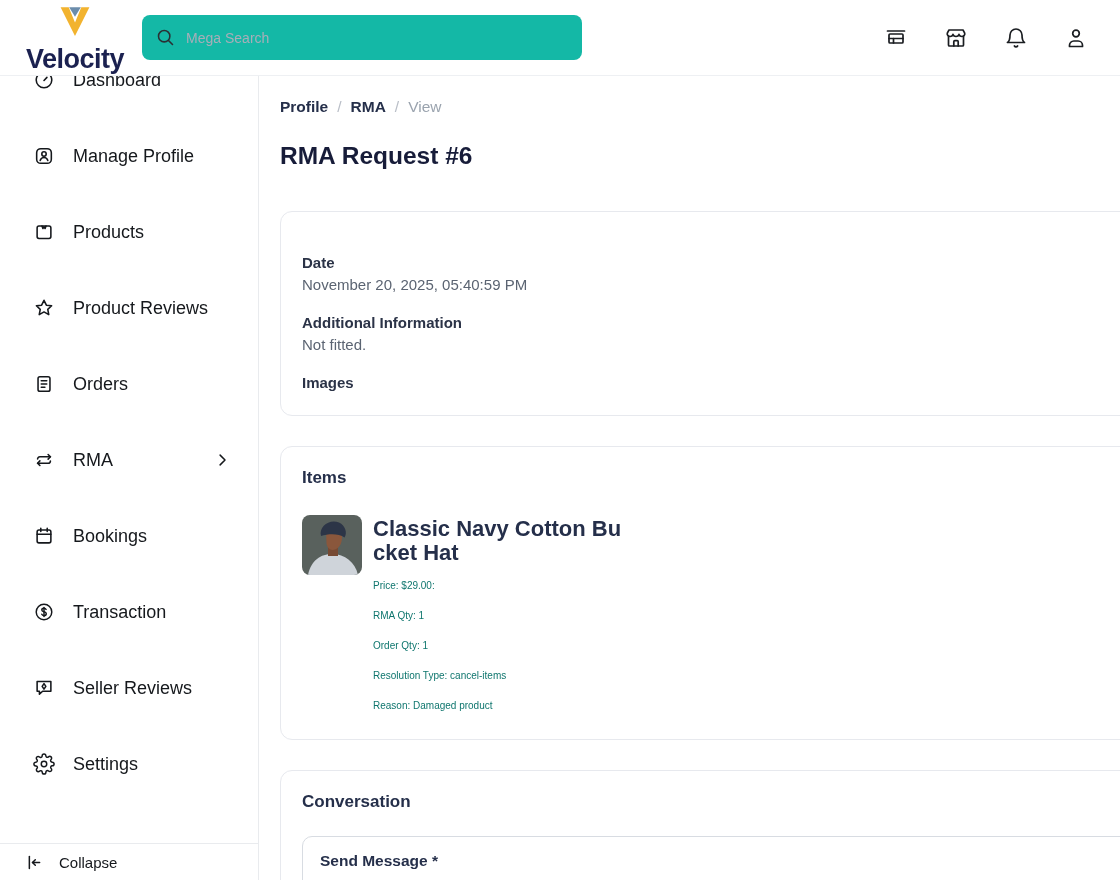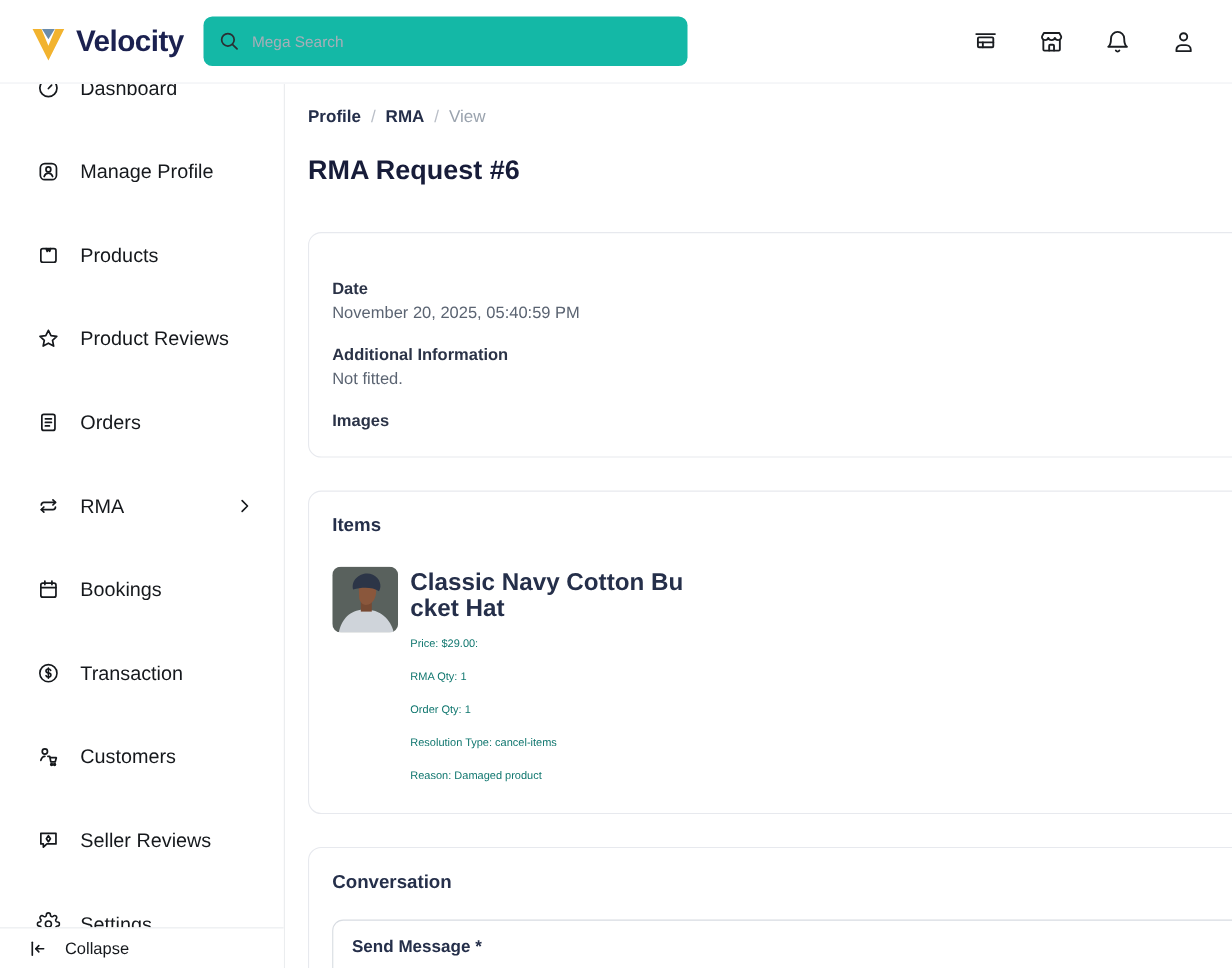--- a/index.html
+++ b/index.html
@@ -2,21 +2,21 @@
 <html><head>
 <meta charset="utf-8">
 <style>
   * { box-sizing: border-box; margin: 0; padding: 0; }
   html, body { width: 1120px; height: 880px; overflow: hidden; background: #fff;
     font-family: "Liberation Sans", "DejaVu Sans", sans-serif; color: #1a1d21; }
 
   
   .header { position: fixed; top: 0; left: 0; width: 1120px; height: 76px;
     background: #fff; border-bottom: 1px solid #eef0f3; display: flex; align-items: center; z-index: 30; }
-  .logo { margin-left: 26px; display: flex; align-items: center; gap: 7px; cursor: pointer; }
+  .logo { margin-left: 26px; display: flex; align-items: center; gap: 7px; cursor: pointer; flex-direction: column; }
   .brand-text { font-size: 27px; font-weight: bold; color: #1b2150; letter-spacing: -0.5px; }
   .search { margin-left: 18px; width: 440px; height: 45px; background: #14b8a6;
     border-radius: 8px; display: flex; align-items: center; padding: 0 13px; gap: 10px; }
   .search svg { flex: 0 0 auto; }
   .search input { border: none; background: transparent; outline: none; font-size: 14px;
     color: #3a3f47; width: 100%; font-family: inherit; }
   .search input::placeholder { color: #a8aeb8; }
   .header-icons { margin-left: auto; margin-right: 32px; display: flex; gap: 36px; }
   .hicon { width: 24px; height: 24px; background: none; border: none; cursor: pointer;
     display: flex; align-items: center; justify-content: center; color: #1a1d21; padding: 0; }
@@ -204,32 +204,20 @@
       <span class="nav-icon">
         <svg width="22" height="22" viewBox="0 0 24 24" fill="none" stroke="currentColor" stroke-width="1.6" stroke-linecap="round">
           <circle cx="12" cy="12" r="8.5"></circle>
           <path d="M12 7v10"></path>
           <path d="M14.3 9.2c-.4-.9-1.3-1.4-2.3-1.4-1.3 0-2.4.8-2.4 1.9s1 1.7 2.4 2c1.5.3 2.5.9 2.5 2.1 0 1.2-1.1 2-2.5 2-1.1 0-2-.5-2.4-1.4"></path>
         </svg>
       </span>
       <span class="nav-label">Transaction</span>
     </div>
 
-    <div class="nav-item">
-      <span class="nav-icon">
-        <svg width="22" height="22" viewBox="0 0 24 24" fill="none" stroke="currentColor" stroke-width="1.7" stroke-linecap="round" stroke-linejoin="round">
-          <circle cx="8.5" cy="6.8" r="2.6"></circle>
-          <path d="M4.5 15.5c.7-2.6 2.3-4 4-4"></path>
-          <path d="M11.5 11.5h1.8l1.1 5.6h4.3l1.2-4.2h-5.6"></path>
-          <circle cx="15.2" cy="19.6" r="0.9"></circle>
-            <circle cx="18.1" cy="19.6" r="0.9"></circle>
-        </svg>
-      </span>
-      <span class="nav-label">Customers</span>
-    </div>
 
     <div class="nav-item">
       <span class="nav-icon">
         <svg width="22" height="22" viewBox="0 0 24 24" fill="none" stroke="currentColor" stroke-width="1.7" stroke-linecap="round" stroke-linejoin="round">
           <path d="M4.5 5h15v10.5h-9L7 18.7v-3.2H4.5z"></path>
           <path d="M12 7.3l2 3-2 3-2-3z"></path>
         </svg>
       </span>
       <span class="nav-label">Seller Reviews</span>
     </div>

